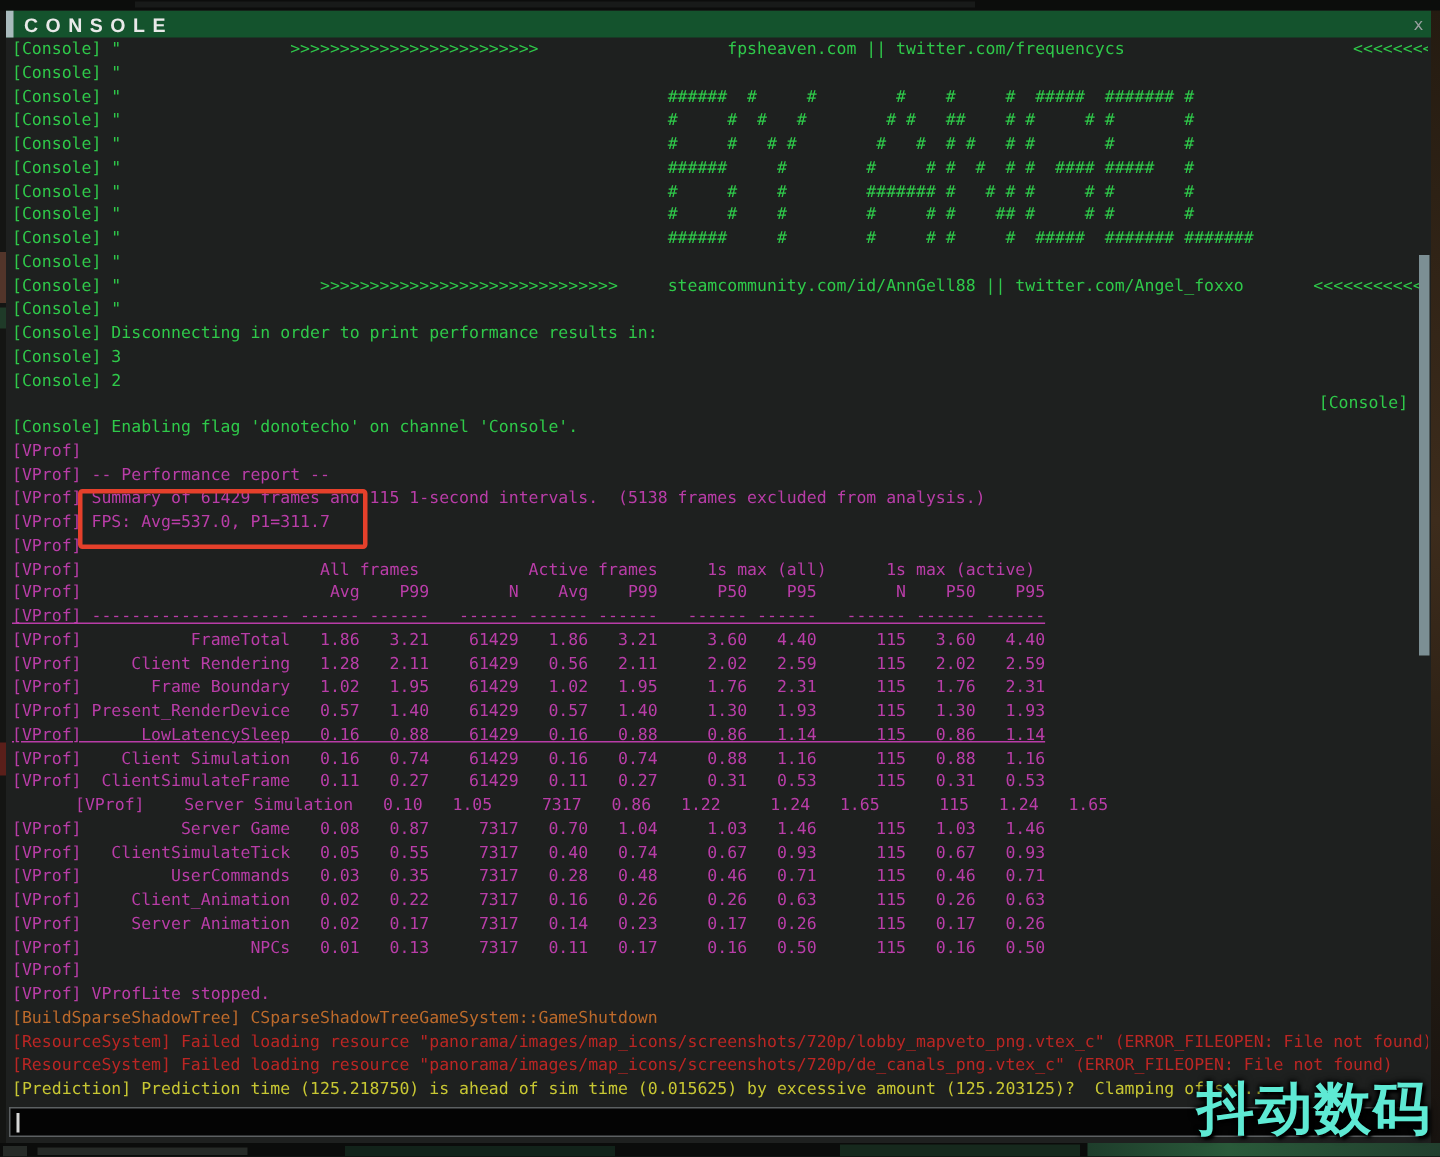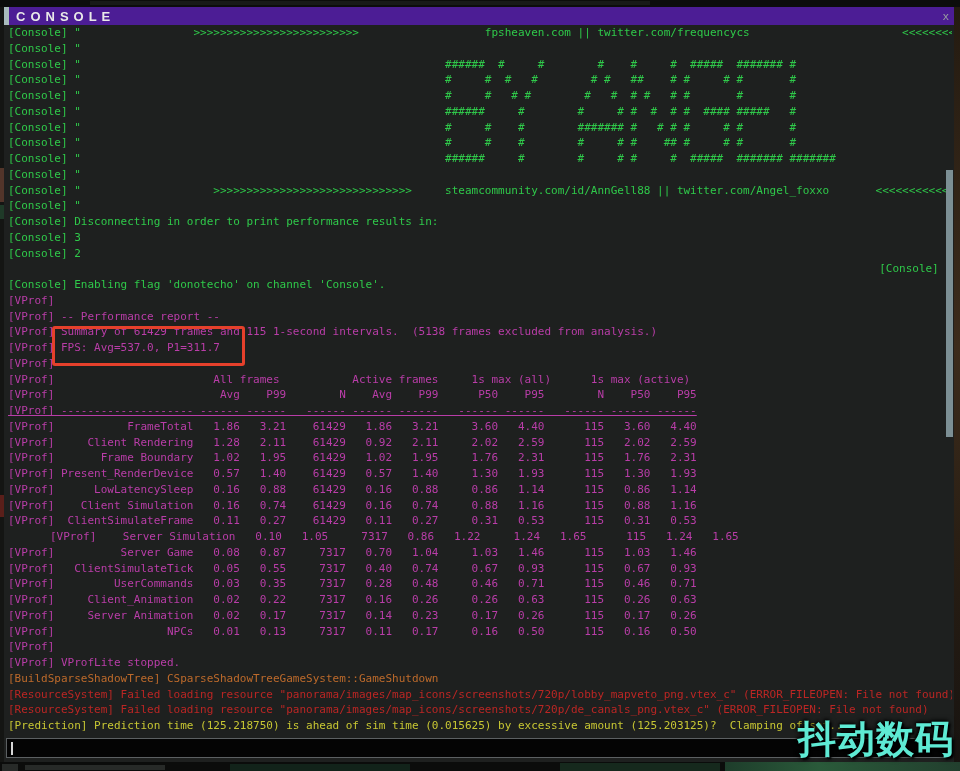--- a/index.html
+++ b/index.html
@@ -50,21 +50,21 @@
 <div class="strip" id="right-strip"></div>
 <div class="strip" id="bottom-strip">
   <div class="speck" style="left:230px;top:2px;width:180px;height:7px;background:#12231a;"></div>
   <div class="speck" style="left:560px;top:1px;width:160px;height:8px;background:#16291d;"></div>
   <div class="speck" style="left:725px;top:0;width:235px;height:9px;background:linear-gradient(90deg,#1e3d2b,#2a5a3a 40%,#223f2e);"></div>
   <div class="hud-frag" style="left:25px;top:3px;width:140px;height:5px;"></div>
   <div class="hud-frag" style="left:2px;top:2px;width:16px;height:7px;"></div>
 </div>
 
 <div id="console-window" style="background: rgb(30, 32, 31);">
-  <div id="titlebar" style="background: #4c1d95;">
+  <div id="titlebar" style="background: #14532d;">
     <div id="title-accent"></div>
     <span id="window-title">CONSOLE</span>
     <span id="close-button">x</span>
   </div>
   <div id="log">
       <div class="line" style="color: rgb(47, 201, 74);">[Console] "                 &gt;&gt;&gt;&gt;&gt;&gt;&gt;&gt;&gt;&gt;&gt;&gt;&gt;&gt;&gt;&gt;&gt;&gt;&gt;&gt;&gt;&gt;&gt;&gt;&gt;                   fpsheaven.com || twitter.com/frequencycs                       &lt;&lt;&lt;&lt;&lt;&lt;&lt;&lt;&lt;</div>
       <div class="line" style="color: rgb(47, 201, 74);">[Console] "</div>
       <div class="line" style="color: rgb(47, 201, 74);">[Console] "                                                       ######  #     #        #    #     #  #####  ####### #</div>
       <div class="line" style="color: rgb(47, 201, 74);">[Console] "                                                       #     #  #   #        # #   ##    # #     # #       #</div>
       <div class="line" style="color: rgb(47, 201, 74);">[Console] "                                                       #     #   # #        #   #  # #   # #       #       #</div>
@@ -82,24 +82,24 @@
       <div class="line" style="color: rgb(47, 201, 74);">[Console] Enabling flag 'donotecho' on channel 'Console'.</div>
       <div class="line" style="color: rgb(185, 61, 168);">[VProf]</div>
       <div class="line" style="color: rgb(185, 61, 168);">[VProf] -- Performance report --</div>
       <div class="line" style="color: rgb(185, 61, 168);">[VProf] Summary of 61429 frames and 115 1-second intervals.  (5138 frames excluded from analysis.)</div>
       <div class="line" style="color: rgb(185, 61, 168);">[VProf] FPS: Avg=537.0, P1=311.7</div>
       <div class="line" style="color: rgb(185, 61, 168);">[VProf]</div>
       <div class="line" style="color: rgb(185, 61, 168);">[VProf]                        All frames           Active frames     1s max (all)      1s max (active)</div>
       <div class="line" style="color: rgb(185, 61, 168);">[VProf]                         Avg    P99        N    Avg    P99      P50    P95        N    P50    P95</div>
       <div class="line" style="color: rgb(185, 61, 168); text-decoration: underline;">[VProf] -------------------- ------ ------   ------ ------ ------   ------ ------   ------ ------ ------</div>
       <div class="line" style="color: rgb(185, 61, 168);">[VProf]           FrameTotal   1.86   3.21    61429   1.86   3.21     3.60   4.40      115   3.60   4.40</div>
-      <div class="line" style="color: rgb(185, 61, 168);">[VProf]     Client Rendering   1.28   2.11    61429   0.92   2.11     2.02   2.59      115   2.02   2.59</div>
+      <div class="line" style="color: rgb(185, 61, 168);">[VProf]     Client Rendering   1.28   2.11    61429   0.56   2.11     2.02   2.59      115   2.02   2.59</div>
       <div class="line" style="color: rgb(185, 61, 168);">[VProf]       Frame Boundary   1.02   1.95    61429   1.02   1.95     1.76   2.31      115   1.76   2.31</div>
       <div class="line" style="color: rgb(185, 61, 168);">[VProf] Present_RenderDevice   0.57   1.40    61429   0.57   1.40     1.30   1.93      115   1.30   1.93</div>
-      <div class="line" style="color: rgb(185, 61, 168);">[VProf]      LowLatencySleep   0.16   0.88    61429   0.16   0.88     0.86   1.14      115   0.86   1.14</div>
+      <div class="line" style="color: rgb(185, 61, 168); text-decoration: underline;">[VProf]      LowLatencySleep   0.16   0.88    61429   0.16   0.88     0.86   1.14      115   0.86   1.14</div>
       <div class="line" style="color: rgb(185, 61, 168);">[VProf]    Client Simulation   0.16   0.74    61429   0.16   0.74     0.88   1.16      115   0.88   1.16</div>
       <div class="line" style="color: rgb(185, 61, 168);">[VProf]  ClientSimulateFrame   0.11   0.27    61429   0.11   0.27     0.31   0.53      115   0.31   0.53</div>
       <div class="line" style="color: rgb(185, 61, 168); margin-left: 42px;">[VProf]    Server Simulation   0.10   1.05     7317   0.86   1.22     1.24   1.65      115   1.24   1.65</div>
       <div class="line" style="color: rgb(185, 61, 168);">[VProf]          Server Game   0.08   0.87     7317   0.70   1.04     1.03   1.46      115   1.03   1.46</div>
       <div class="line" style="color: rgb(185, 61, 168);">[VProf]   ClientSimulateTick   0.05   0.55     7317   0.40   0.74     0.67   0.93      115   0.67   0.93</div>
       <div class="line" style="color: rgb(185, 61, 168);">[VProf]         UserCommands   0.03   0.35     7317   0.28   0.48     0.46   0.71      115   0.46   0.71</div>
       <div class="line" style="color: rgb(185, 61, 168);">[VProf]     Client_Animation   0.02   0.22     7317   0.16   0.26     0.26   0.63      115   0.26   0.63</div>
       <div class="line" style="color: rgb(185, 61, 168);">[VProf]     Server Animation   0.02   0.17     7317   0.14   0.23     0.17   0.26      115   0.17   0.26</div>
       <div class="line" style="color: rgb(185, 61, 168);">[VProf]                 NPCs   0.01   0.13     7317   0.11   0.17     0.16   0.50      115   0.16   0.50</div>
       <div class="line" style="color: rgb(185, 61, 168);">[VProf]</div>

